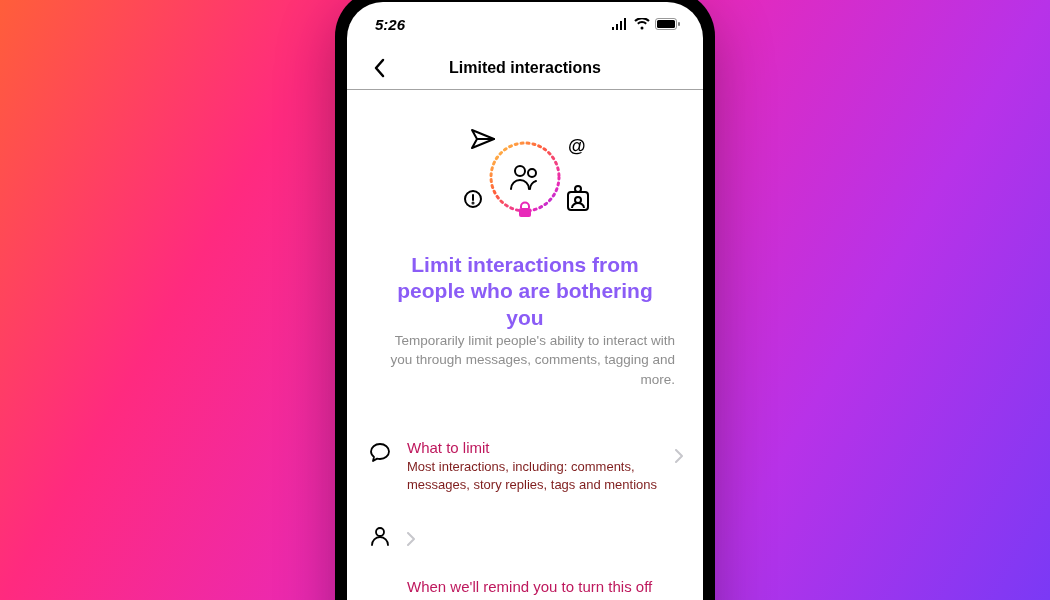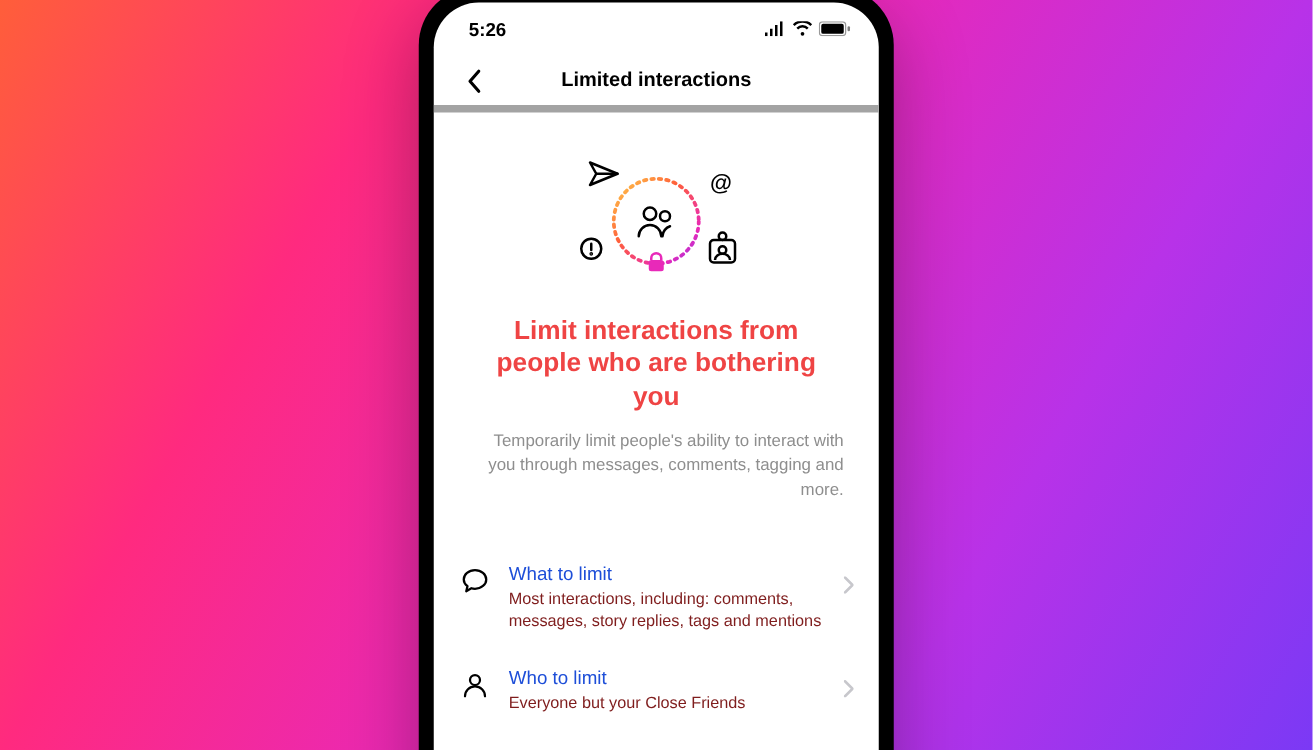--- a/index.html
+++ b/index.html
@@ -34,29 +34,30 @@
     }
     .status-bar {
       height: 44px;
       display: flex;
       justify-content: space-between;
       align-items: center;
       padding: 0 22px 0 28px;
       font-size: 15px;
       font-weight: 600;
       color: #000;
+      font-style: italic;
     }
     .status-right { display: flex; align-items: center; gap: 5px; }
     .nav-bar {
       height: 44px;
       display: flex;
       align-items: center;
       padding: 0 16px;
       position: relative;
-      border-bottom: 6px solid #a3a3a3;
+      border-bottom: 1px solid #a3a3a3;
       text-decoration: underline;
     }
     .back-btn {
       width: 32px;
       height: 32px;
       display: flex;
       align-items: center;
       justify-content: center;
       cursor: pointer;
     }
@@ -72,24 +73,23 @@
     .content { padding: 24px 20px 0; }
     .hero-illustration {
       display: flex;
       justify-content: center;
       margin: 8px 0 20px;
     }
     .hero-title {
       font-size: 21px;
       font-weight: 700;
       text-align: center;
-      color: #ef4444;
+      color: #8b5cf6;
       line-height: 1.25;
       padding: 0 10px;
-      margin-bottom: 12px;
     }
     .hero-subtitle {
       font-size: 13.5px;
       color: #8e8e8e;
       text-align: right;
       line-height: 1.45;
       padding: 0 8px;
       margin-bottom: 36px;
     }
     .option-row {
@@ -103,21 +103,21 @@
       width: 26px;
       display: flex;
       justify-content: center;
       padding-top: 2px;
       flex-shrink: 0;
     }
     .option-body { flex: 1; min-width: 0; }
     .option-title {
       font-size: 15px;
       font-weight: 400;
-      color: #1d4ed8;
+      color: #be185d;
       margin-bottom: 2px;
     }
     .option-desc {
       font-size: 13px;
       color: #7f1d1d;
       line-height: 1.35;
     }
     .option-chevron {
       color: #c7c7cc;
       padding-top: 10px;
@@ -233,24 +233,20 @@
         </div>
       </div>
 
       <div class="option-row">
         <div class="option-icon">
           <svg width="24" height="24" viewBox="0 0 24 24" fill="none" stroke="#000" stroke-width="1.8" stroke-linecap="round">
               <circle cx="12" cy="8" r="4"></circle>
               <path d="M4 21c0-4.4 3.6-8 8-8s8 3.6 8 8"></path>
             </svg>
         </div>
-        <div class="option-body">
-          <div class="option-title">Who to limit</div>
-          <div class="option-desc">Everyone but your Close Friends</div>
-        </div>
         <div class="option-chevron">
           <svg width="8" height="14" viewBox="0 0 8 14">
               <path d="M1 1l6 6-6 6" stroke="#c7c7cc" stroke-width="2" fill="none" stroke-linecap="round" stroke-linejoin="round"></path>
             </svg>
         </div>
       </div>
 
       <div class="option-row">
         <div class="option-icon">
           

